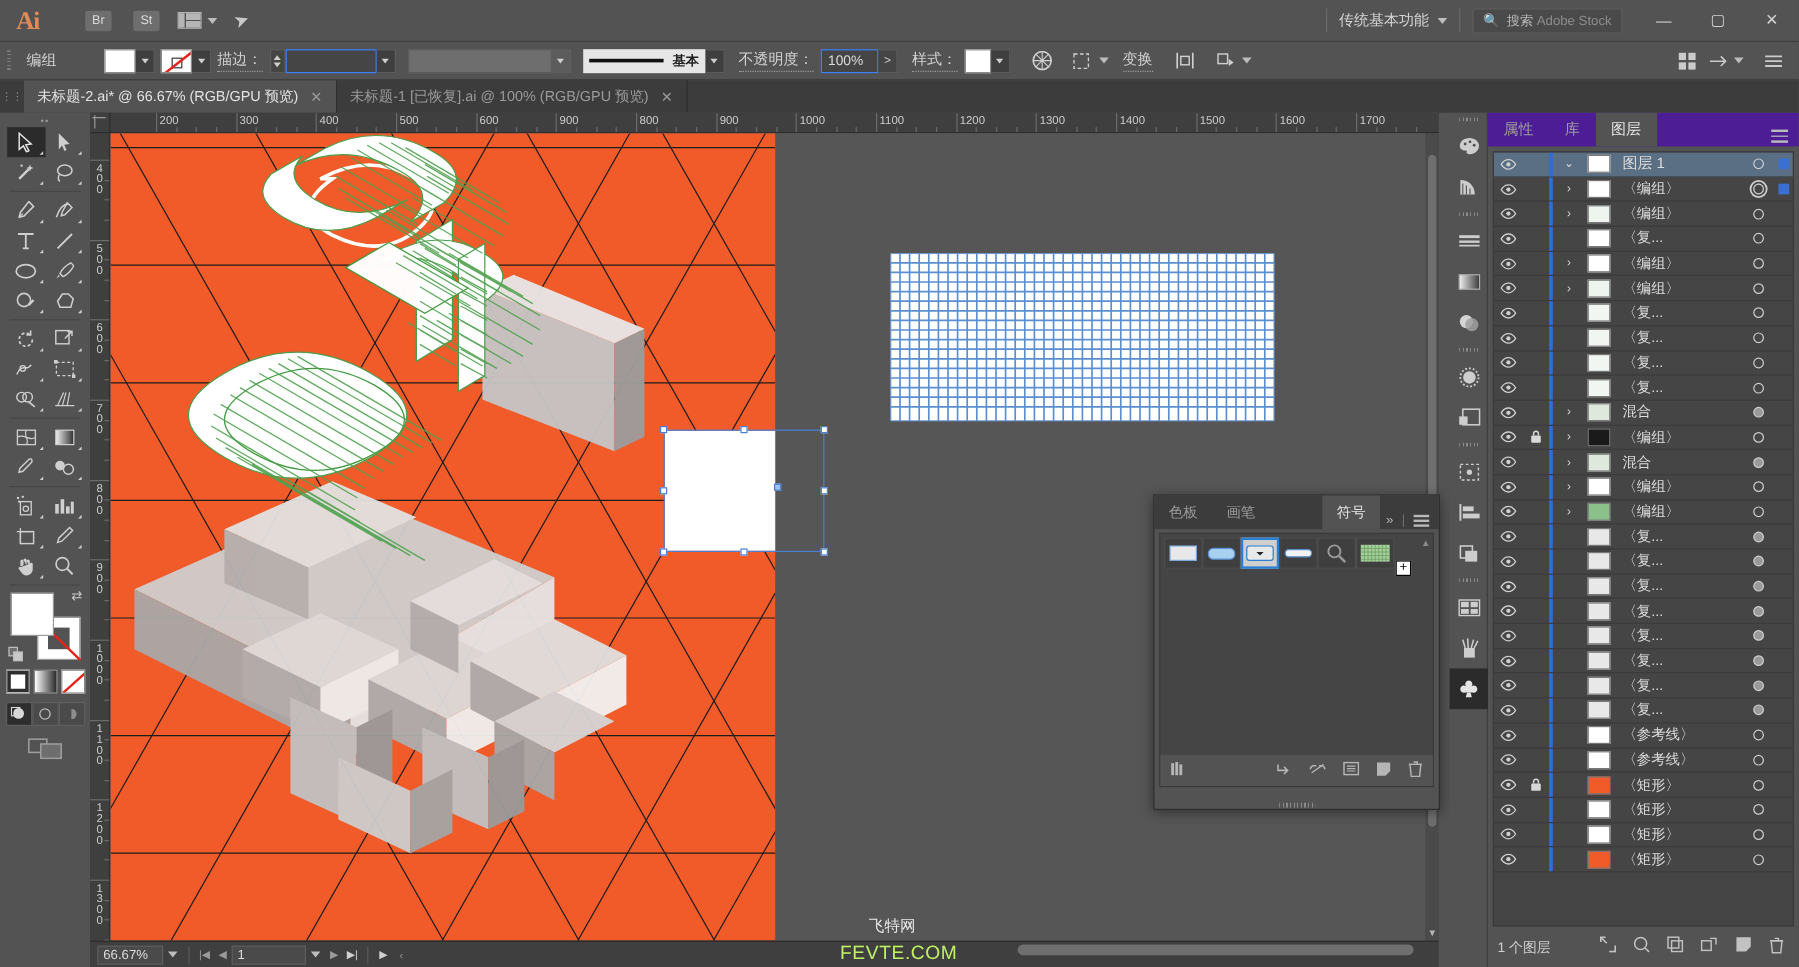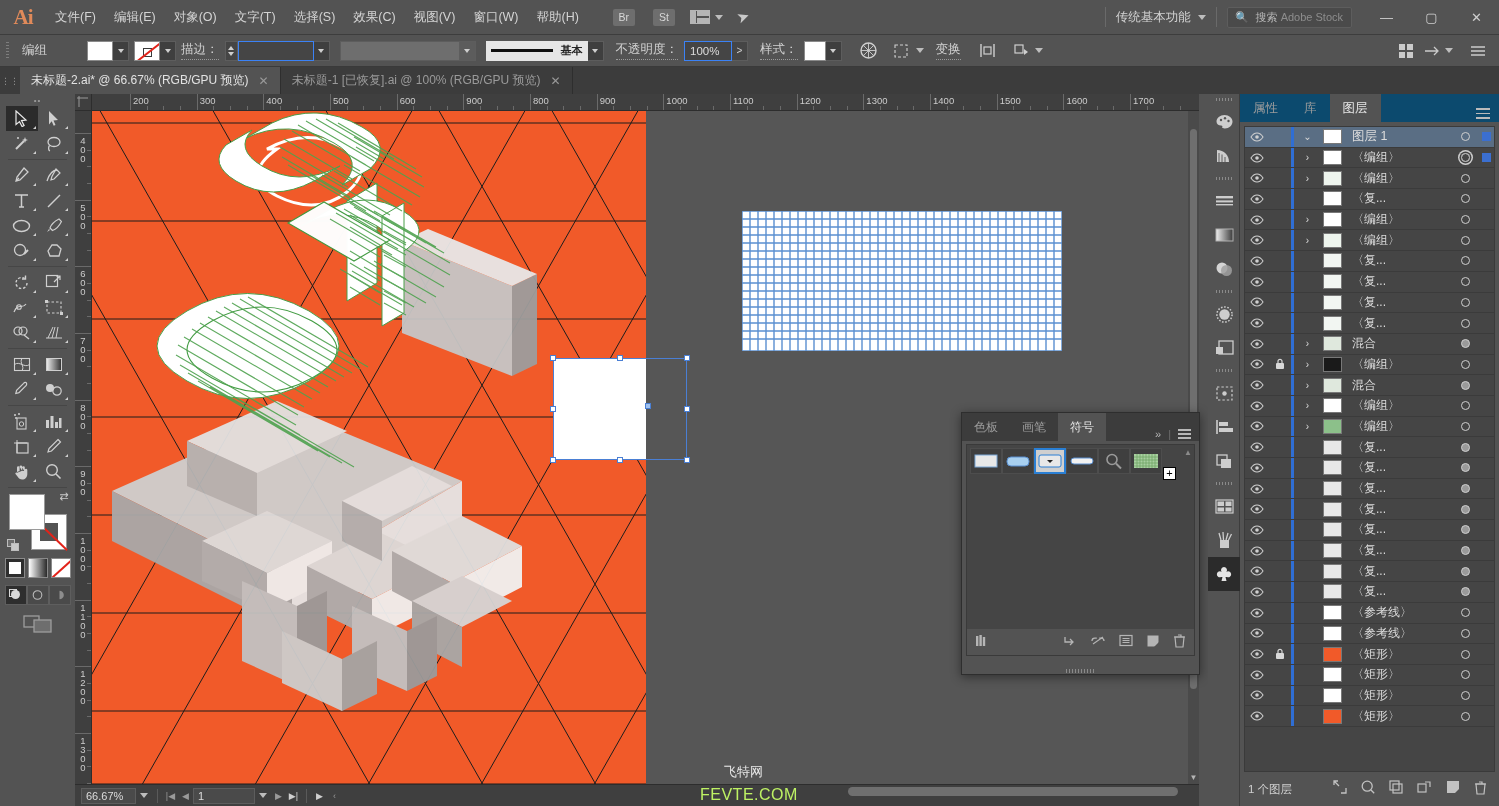--- a/index.html
+++ b/index.html
@@ -161,21 +161,21 @@
   .fevte{position:absolute;left:700px;top:786px;font-size:16px;color:#bef264;letter-spacing:0.5px;
     font-family:"Liberation Sans",sans-serif;}
   .fevte-cn{position:absolute;left:724px;top:763px;font-size:13px;color:#e8e8e8;}
   .hscroll{position:absolute;left:848px;top:787px;width:330px;height:9px;background:#6f6f6f;border-radius:5px;}
 
   
   .sympanel{position:absolute;left:961px;top:412px;width:239px;height:263px;background:#535353;
     border:1px solid #2e2e2e;box-shadow:0 2px 10px rgba(0,0,0,.45);}
   .sp-tabs{display:flex;align-items:flex-end;height:28px;background:#3c3c3c;}
   .sp-tab{height:28px;line-height:28px;padding:0 12px;font-size:12px;color:#9c9c9c;}
-  .sp-tab.active{background:#535353;color:#e4e4e4;}
+  .sp-tab.active{background:#535353;color:#e4e4e4;margin-left:44px;}
   .sp-tr{margin-left:auto;display:flex;align-items:center;gap:7px;padding-right:8px;color:#b5b5b5;font-size:11px;}
   .burger i{display:block;width:13px;height:1.5px;background:#b8b8b8;margin:2.5px 0;}
   .sp-body{position:relative;height:212px;background:#454545;margin:3px 4px;border:1px solid #3a3a3a;}
   .symrow{display:flex;height:31px;padding:3px;gap:0;}
   .symcell{width:32px;height:26px;background:#3f3f3f;border:1px solid #4d4d4d;display:flex;align-items:center;justify-content:center;}
   .symcell.sel{border:2px solid #2a7fd4;background:#cfcfcf;}
   .sp-foot{position:absolute;left:0;bottom:0;width:100%;height:26px;display:flex;align-items:center;
     padding:0 8px;color:#b0b0b0;font-size:13px;background:#535353;}
   .sp-foot .sp-spacer{flex:1;}
   .sp-foot span{margin-left:13px;}
@@ -184,21 +184,21 @@
 
   
   .icondock{position:absolute;left:1208px;top:94px;width:32px;height:712px;background:#535353;border-right:1px solid #3d3d3d;}
   .dk-grip{height:11px;display:flex;align-items:center;justify-content:center;}
   .dk-grip b{display:block;width:16px;height:3px;background:repeating-linear-gradient(90deg,#8a8a8a 0 1px,transparent 1px 3px);}
   .dkicon{width:32px;height:34px;display:flex;align-items:center;justify-content:center;color:#cdcdcd;}
   .dkicon.sel{background:#2b2b2b;}
 
   
   .layerspanel{position:absolute;left:1240px;top:94px;width:259px;height:712px;background:#535353;}
-  .lp-tabs{display:flex;align-items:flex-end;height:28px;background:#0c4a6e;justify-content:space-between;}
+  .lp-tabs{display:flex;align-items:flex-end;height:28px;background:#4c1d95;justify-content:space-between;}
   .lp-tab{height:28px;line-height:28px;padding:0 13px;font-size:12.5px;color:#9c9c9c;}
   .lp-tab.active{background:#535353;color:#e6e6e6;}
   .lp-burger{margin-left:auto;padding-right:9px;}
   .lp-burger i{display:block;width:14px;height:1.6px;background:#bbb;margin:3px 0;}
   .lp-list{position:absolute;left:4px;top:32px;width:251px;height:646px;background:#454545;border:1px solid #3a3a3a;overflow:hidden;}
   .lrow{display:flex;align-items:center;height:20.7px;border-bottom:1px solid #3b3b3b;position:relative;}
   .lrow.sel{background:#5a6e84;}
   .c-eye{width:23px;display:flex;align-items:center;justify-content:center;}
   .c-lock{width:23px;display:flex;align-items:center;justify-content:center;}
   .c-bar{width:5px;height:100%;display:flex;align-items:center;}
@@ -218,31 +218,20 @@
   .lp-foot .cnt{padding-left:4px;}
   .lp-foot .icons{margin-left:auto;display:flex;gap:14px;padding-right:8px;font-size:13px;color:#c2c2c2;}
 </style>
 </head>
 <body>
 
 <div id="app">
 
   <div class="menubar">
     <div class="ai-logo">Ai</div>
-    <div id="menus" style="display:flex">
-        <div class="menu-item">文件(F)</div>
-        <div class="menu-item">编辑(E)</div>
-        <div class="menu-item">对象(O)</div>
-        <div class="menu-item">文字(T)</div>
-        <div class="menu-item">选择(S)</div>
-        <div class="menu-item">效果(C)</div>
-        <div class="menu-item">视图(V)</div>
-        <div class="menu-item">窗口(W)</div>
-        <div class="menu-item">帮助(H)</div>
-      </div>
     <div class="mb-sep"></div>
     <div class="app-badge">Br</div>
     <div class="app-badge">St</div>
     <div class="arr-layout">
       <div class="layout-ico">
           <i></i>
           <i></i>
         </div>
       <div class="chev"></div>
     </div>

